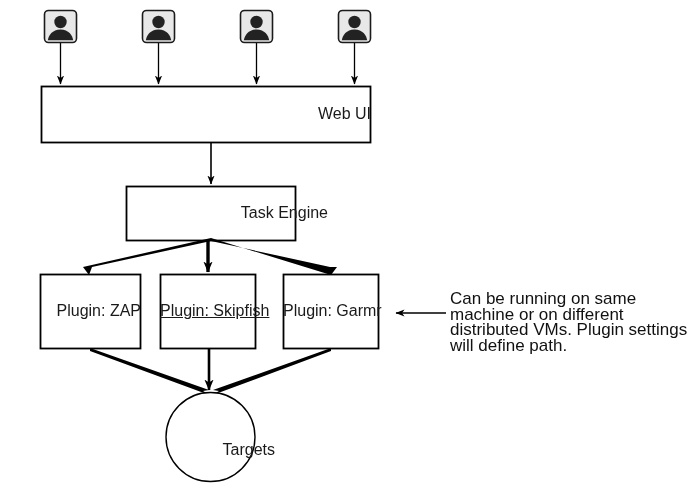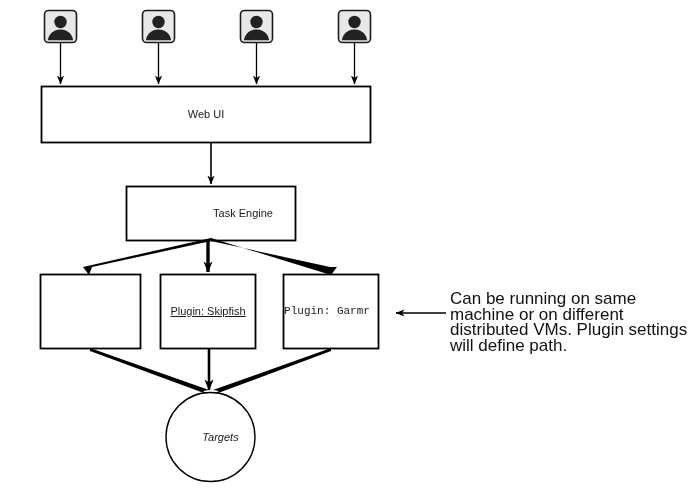--- a/index.html
+++ b/index.html
@@ -25,22 +25,22 @@
   }
   .svg-layer {
     position: absolute;
     left: 0;
     top: 0;
     width: 700px;
     height: 500px;
   }
   .node-label {
     position: absolute;
-    text-align: center;
-    font-size: 11px;
+    text-align: right;
+    font-size: 16px;
     line-height: 14px;
     color: #1a1a1a;
     white-space: nowrap;
     pointer-events: none;
   }
   .annotation-text {
     position: absolute;
     font-size: 17px;
     line-height: 15.5px;
     color: #111111;
@@ -119,22 +119,23 @@
         <circle cx="354.5" cy="22" r="6.2" fill="#222222"></circle>
         <path d="M354.5,29.5 C346.2,29.5 342.6,35.6 341.8,40.2 L367.2,40.2 C366.4,35.6 362.8,29.5 354.5,29.5 Z" fill="#222222"></path>
       </g>
     </g>
   </svg>
 
   <div class="node-label" style="left:41px; top:107px; width:330px;">Web UI</div>
 
   <div class="node-label" style="left:126px; top:206px; width:170px;margin-left:32px;">Task Engine</div>
 
+  <div class="node-label" style="left:40px; top:304px; width:101px;">Plugin: ZAP</div>
 
   <div class="node-label" style="left:160px; top:304px; width:96px;text-decoration:underline;">Plugin: Skipfish</div>
 
-  <div class="node-label" style="left:283px; top:304px; width:88px;font-family:Liberation Mono, monospace;">Plugin: Garmr</div>
+  <div class="node-label" style="left:283px; top:304px; width:88px;">Plugin: Garmr</div>
 
-  <div class="node-label" style="left:166px; top:430px; width:109px;font-style:italic;">Targets</div>
+  <div class="node-label" style="left:166px; top:443px; width:109px;">Targets</div>
 
   <div class="annotation-text" style="left:450px; top:291px;">Can be running on same machine or on different distributed VMs. Plugin settings will define path.</div>
 
 </div>
 
 </body></html>

